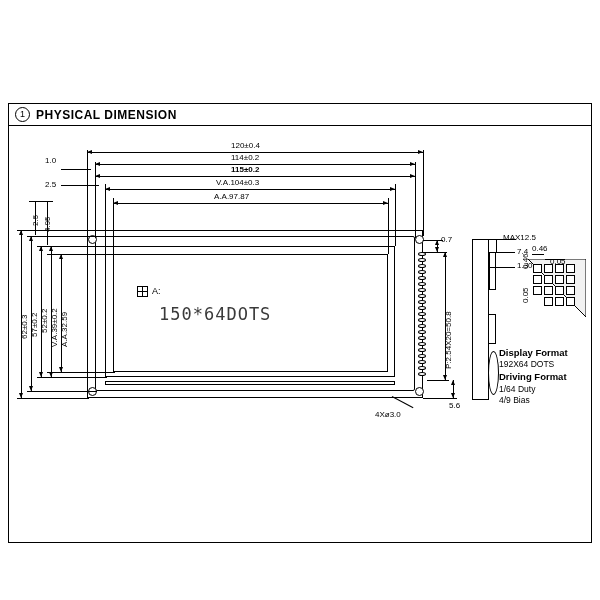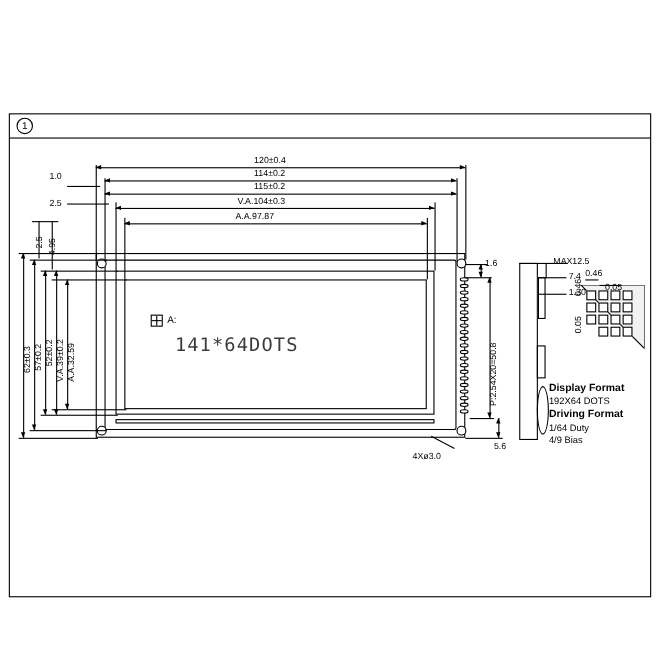--- a/index.html
+++ b/index.html
@@ -231,39 +231,40 @@
   .arrow-v:before { top: 0; border-bottom: 5px solid #000; }
   .arrow-v:after  { bottom: 0; border-top: 5px solid #000; }
 </style>
 </head>
 <body>
 
 <div id="sheet">
 
   <div class="title-bar">
     <div class="circ-num">1</div>
+    <div class="title-text">PHYSICAL  DIMENSION</div>
   </div>
 
   <div id="front-view">
 
     <div class="pcb-outline"></div>
     <div class="bezel-outline"></div>
     <div class="va-outline"></div>
     <div class="aa-outline"></div>
     <div class="bottom-bar"></div>
 
     <div class="corner-hole" style="left:79px;  top:131px;"></div>
     <div class="corner-hole" style="left:406px; top:131px;"></div>
     <div class="corner-hole" style="left:79px;  top:283px;"></div>
     <div class="corner-hole" style="left:406px; top:283px;"></div>
 
     <div class="logo-box"></div>
     <div class="lbl" style="left:143px; top:183px; font-size:9px;">A:</div>
 
-    <div class="screen-text">141*64DOTS</div>
+    <div class="screen-text">150*64DOTS</div>
 
     <div class="pin-strip">
       <div class="pin" style="top:0px;"></div>
       <div class="pin" style="top:6px;"></div>
       <div class="pin" style="top:12px;"></div>
       <div class="pin" style="top:18px;"></div>
       <div class="pin" style="top:24px;"></div>
       <div class="pin" style="top:30px;"></div>
       <div class="pin" style="top:36px;"></div>
       <div class="pin" style="top:42px;"></div>
@@ -291,21 +292,21 @@
     <div class="ln vl" style="left:104px; top:94px;  height:56px;"></div>
     <div class="ln vl" style="left:379px; top:94px;  height:56px;"></div>
 
     <div class="arrow-h" style="left:78px;  top:48px;  width:336px;"></div>
     <div class="lbl" style="left:222px; top:37px;">120±0.4</div>
 
     <div class="arrow-h" style="left:86px;  top:60px;  width:320px;"></div>
     <div class="lbl" style="left:222px; top:49px;">114±0.2</div>
 
     <div class="arrow-h" style="left:86px;  top:72px;  width:320px;"></div>
-    <div class="lbl" style="left:222px; top:61px;">115±0.2</div>
+    <div class="lbl" style="left:222px; top:61px;font-weight:bold;">115±0.2</div>
 
     <div class="arrow-h" style="left:96px;  top:85px;  width:290px;"></div>
     <div class="lbl" style="left:207px; top:74px;">V.A.104±0.3</div>
 
     <div class="arrow-h" style="left:104px; top:99px;  width:275px;"></div>
     <div class="lbl" style="left:205px; top:88px;">A.A.97.87</div>
 
     <div class="lbl" style="left:36px; top:52px;">1.0</div>
     <div class="ln hl" style="left:52px; top:65px; width:30px;"></div>
     <div class="lbl" style="left:36px; top:76px;">2.5</div>
@@ -337,21 +338,21 @@
 
     <div class="arrow-v" style="left:42px; top:142px; height:131px;"></div>
     <div class="lbl v" style="left:41px; top:243px;">V.A.39±0.2</div>
 
     <div class="arrow-v" style="left:52px; top:150px; height:118px;"></div>
     <div class="lbl v" style="left:51px; top:243px;">A.A.32.59</div>
 
     <div class="ln hl" style="left:414px; top:136px; width:20px;"></div>
     <div class="ln hl" style="left:414px; top:148px; width:24px;"></div>
     <div class="arrow-v" style="left:428px; top:136px; height:12px;"></div>
-    <div class="lbl" style="left:432px; top:131px;">1.6</div>
+    <div class="lbl" style="left:432px; top:131px;">0.7</div>
 
     <div class="ln hl" style="left:418px; top:276px; width:22px;"></div>
     <div class="arrow-v" style="left:436px; top:148px; height:128px;"></div>
     <div class="lbl v" style="left:435px; top:265px;">P:2.54X20=50.8</div>
 
     <div class="ln hl" style="left:414px; top:294px; width:34px;"></div>
     <div class="arrow-v" style="left:444px; top:276px; height:18px;"></div>
     <div class="lbl" style="left:440px; top:297px;">5.6</div>
 
     <div class="ln" style="left:383px; top:292px; width:24px; height:1px; transform:rotate(28deg); transform-origin:left center;"></div>

